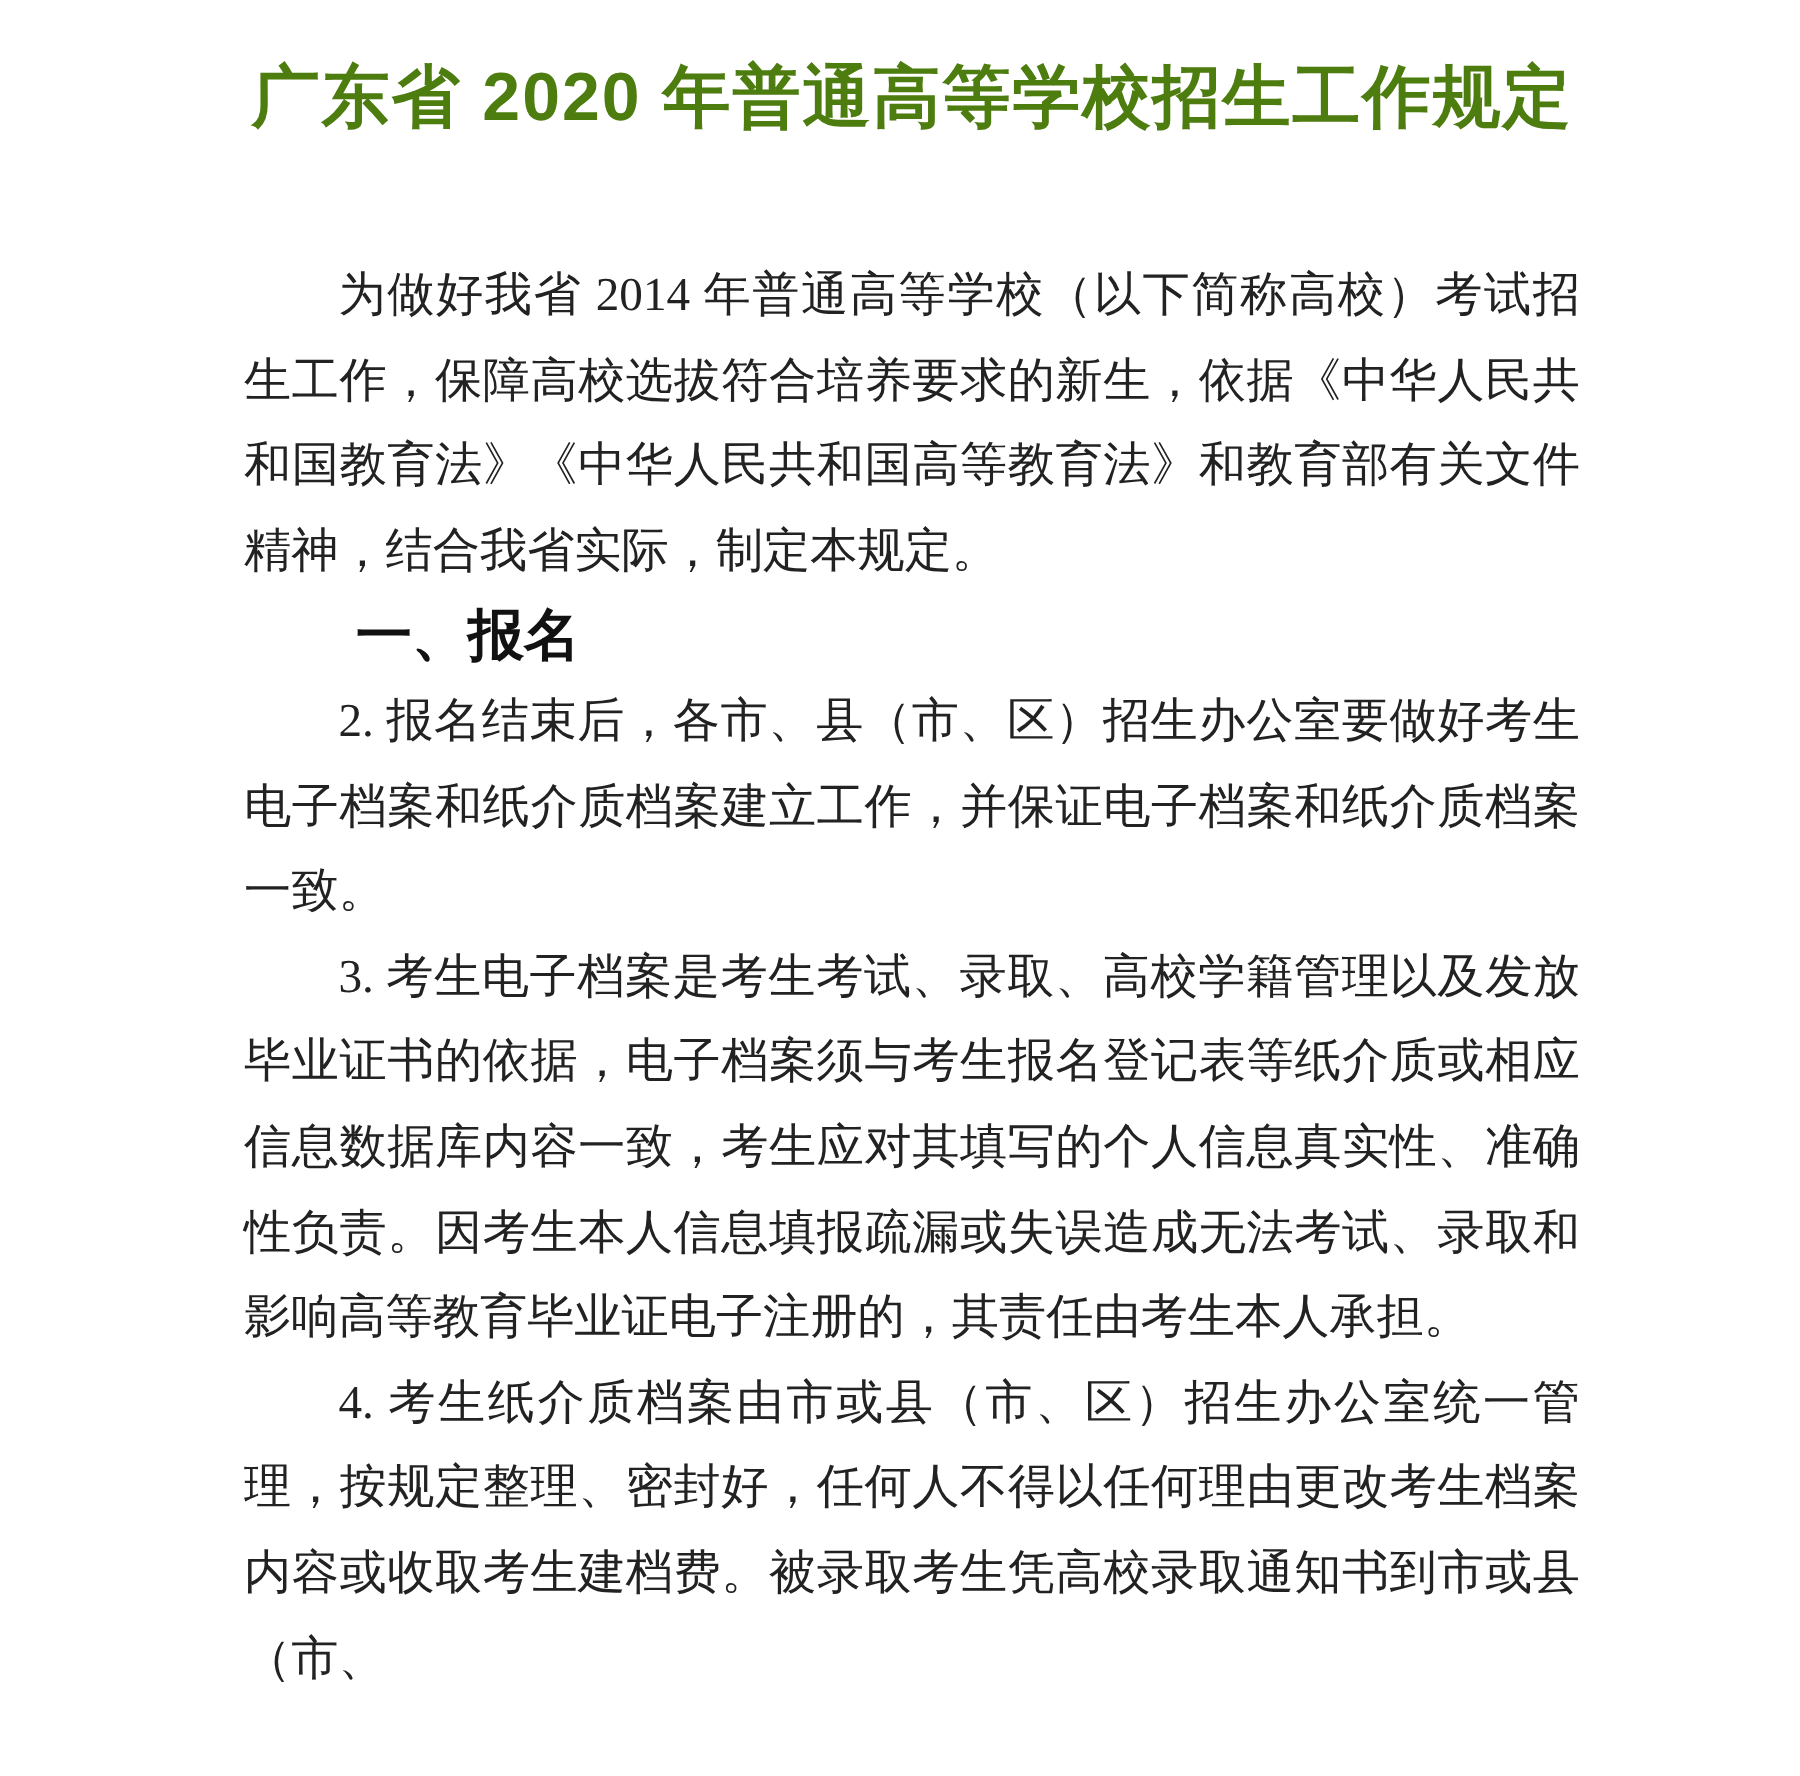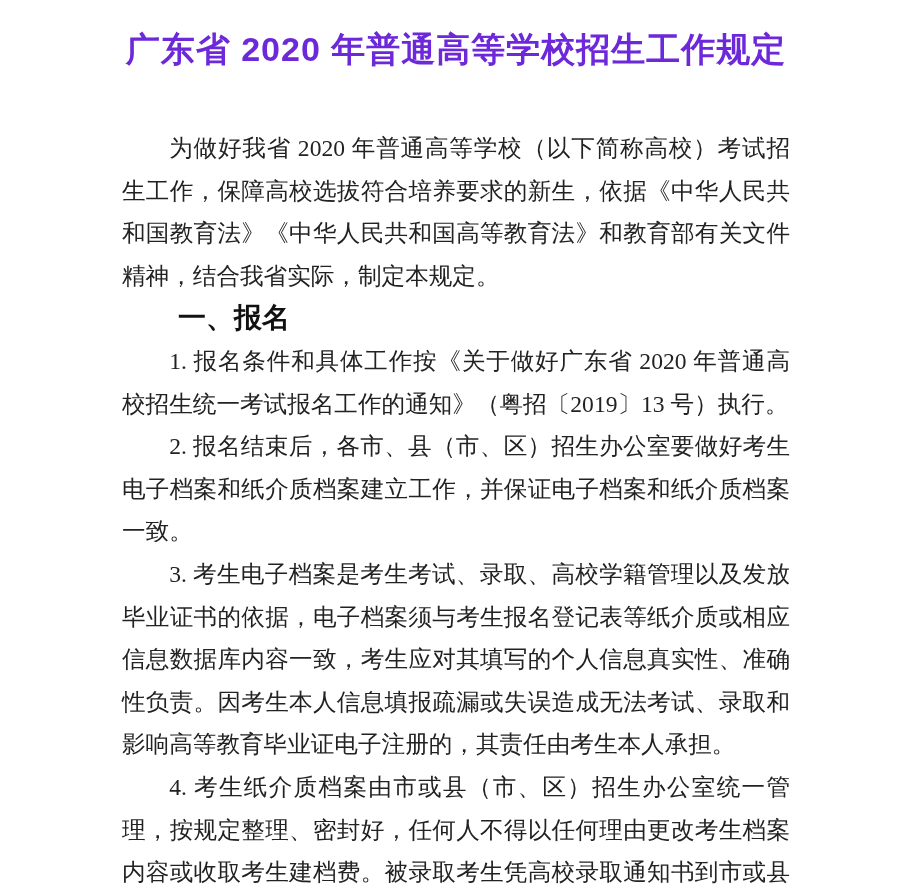--- a/index.html
+++ b/index.html
@@ -22,21 +22,21 @@
     width: 668px;
   }
   .doc-title {
     margin: 24px 0 0 0;
     font-family: "Liberation Sans", "DejaVu Sans", sans-serif;
     font-weight: bold;
     font-size: 34px;
     line-height: 50px;
     text-align: center;
     letter-spacing: 1px;
-    color: #6d28d9;
+    color: #4d7c0f;
   }
   .body-para {
     margin: 0;
     font-family: "Liberation Serif", "DejaVu Serif", serif;
     font-size: 23.6px;
     line-height: 42.6px;
     text-align: justify;
     text-justify: inter-character;
     text-indent: 2em;
     word-break: break-all;
@@ -55,25 +55,24 @@
     color: #111111;
   }
 </style>
 </head>
 <body>
 
 <div class="page">
   <div class="content">
     <h1 class="doc-title">广东省 2020 年普通高等学校招生工作规定</h1>
 
-    <p class="body-para first">为做好我省 2020 年普通高等学校（以下简称高校）考试招生工作，保障高校选拔符合培养要求的新生，依据《中华人民共和国教育法》《中华人民共和国高等教育法》和教育部有关文件精神，结合我省实际，制定本规定。</p>
+    <p class="body-para first">为做好我省 2014 年普通高等学校（以下简称高校）考试招生工作，保障高校选拔符合培养要求的新生，依据《中华人民共和国教育法》《中华人民共和国高等教育法》和教育部有关文件精神，结合我省实际，制定本规定。</p>
 
     <h2 class="section-heading">一、报名</h2>
 
-    <p class="body-para">1. 报名条件和具体工作按《关于做好广东省 2020 年普通高校招生统一考试报名工作的通知》（粤招〔2019〕13 号）执行。</p>
 
     <p class="body-para">2. 报名结束后，各市、县（市、区）招生办公室要做好考生电子档案和纸介质档案建立工作，并保证电子档案和纸介质档案一致。</p>
 
     <p class="body-para">3. 考生电子档案是考生考试、录取、高校学籍管理以及发放毕业证书的依据，电子档案须与考生报名登记表等纸介质或相应信息数据库内容一致，考生应对其填写的个人信息真实性、准确性负责。因考生本人信息填报疏漏或失误造成无法考试、录取和影响高等教育毕业证电子注册的，其责任由考生本人承担。</p>
 
     <p class="body-para">4. 考生纸介质档案由市或县（市、区）招生办公室统一管理，按规定整理、密封好，任何人不得以任何理由更改考生档案内容或收取考生建档费。被录取考生凭高校录取通知书到市或县（市、</p>
   </div>
 </div>
 
 </body></html>

